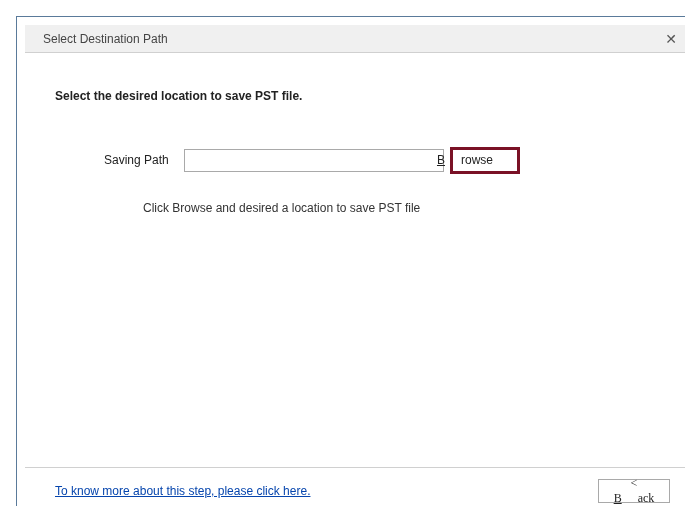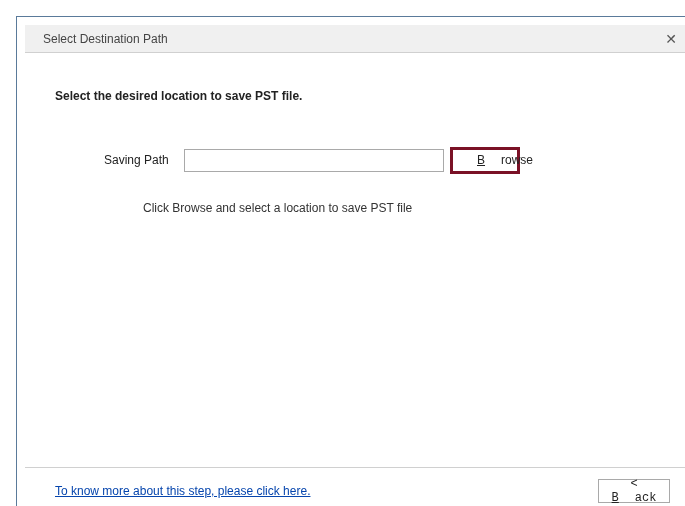--- a/index.html
+++ b/index.html
@@ -79,21 +79,21 @@
       height: 27px;
       margin-left: 6px;
       border: 3px solid #7a1126;
       background: #fff;
       cursor: pointer;
       font-family: inherit;
       font-size: 12px;
       color: #222;
       display: flex;
       align-items: center;
-      justify-content: flex-start;
+      justify-content: flex-end;
     }
     .browse-btn .accel { text-decoration: underline; }
     .hint-text {
       margin-left: 88px;
       font-size: 12px;
       color: #333;
     }
     .footer {
       border-top: 1px solid #d0d0d0;
       height: 46px;
@@ -113,21 +113,21 @@
       display: flex;
       gap: 6px;
       align-items: center;
     }
     .std-btn {
       width: 72px;
       height: 24px;
       border: 1px solid #a9a9a9;
       background: #fff;
       cursor: pointer;
-      font-family: Liberation Mono, monospace;
+      font-family: Liberation Serif, serif;
       font-size: 12px;
       color: #222;
       display: flex;
       align-items: center;
       justify-content: center;
     }
     .std-btn.highlight {
       border: 3px solid #7a1126;
       width: 76px;
       height: 28px;
@@ -149,21 +149,21 @@
     <div class="heading">Select the desired location to save PST file.</div>
 
     <div class="path-row">
       <div class="path-label">Saving Path</div>
       <input type="text" class="path-input" value="" style="">
       <button class="browse-btn">
         <span><span class="accel">B</span><span>rowse</span></span>
       </button>
     </div>
 
-    <div class="hint-text">Click Browse and select a location to save PST file</div>
+    <div class="hint-text">Click Browse and desired a location to save PST file</div>
   </div>
 
   <div class="footer">
     <a class="help-link">To know more about this step, please click here.</a>
     <div class="footer-buttons">
       <button class="std-btn">
         <span><span>&lt; </span><span class="accel">B</span><span>ack</span></span>
       </button>
     </div>
   </div>

